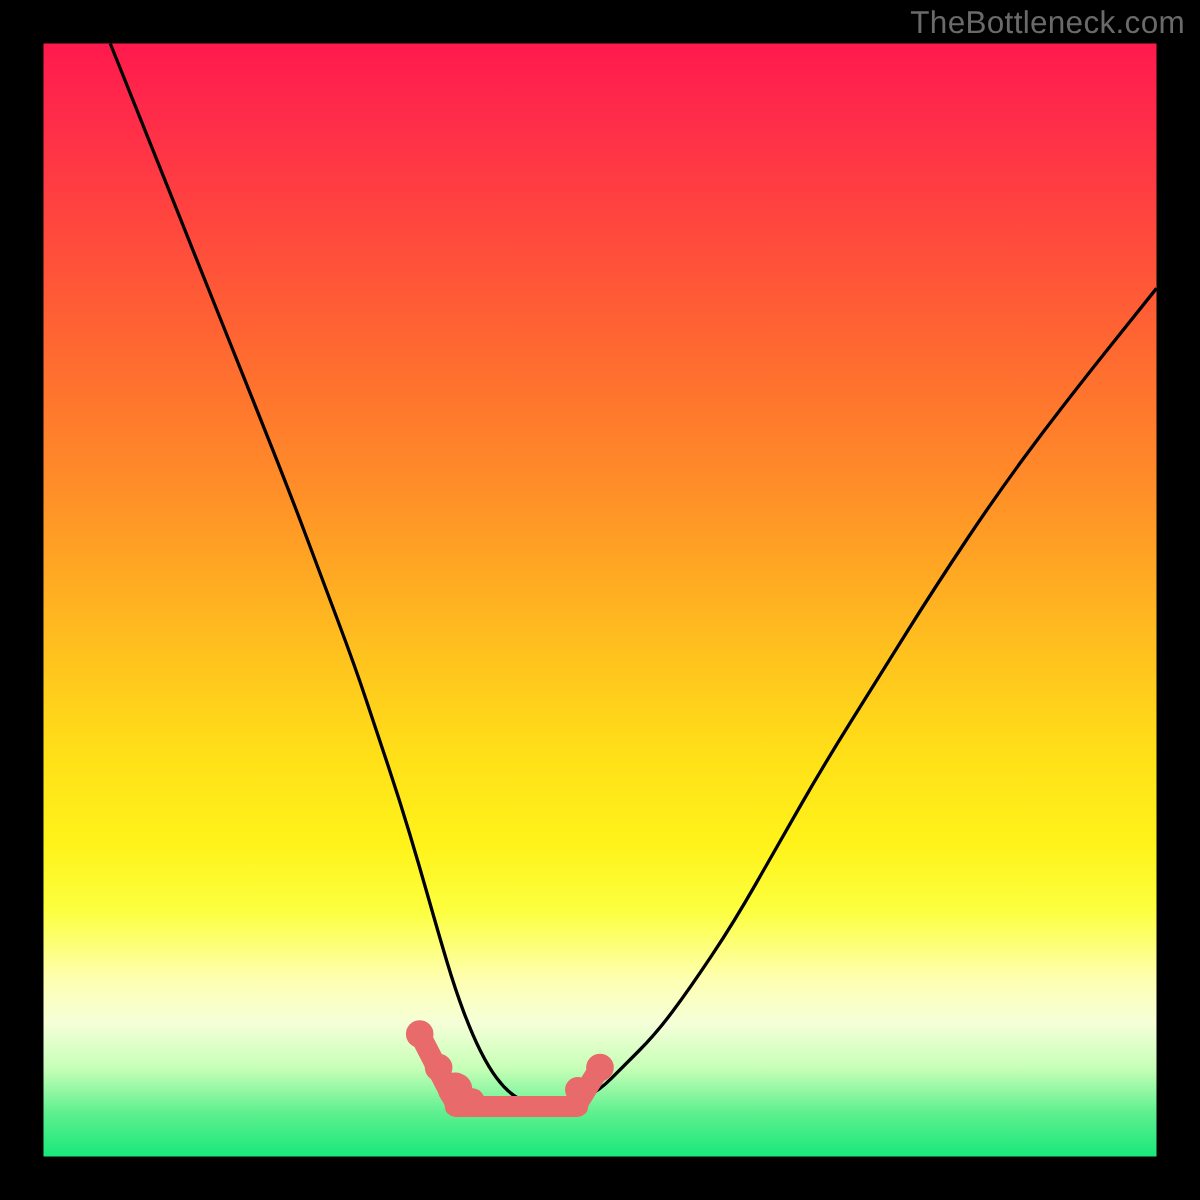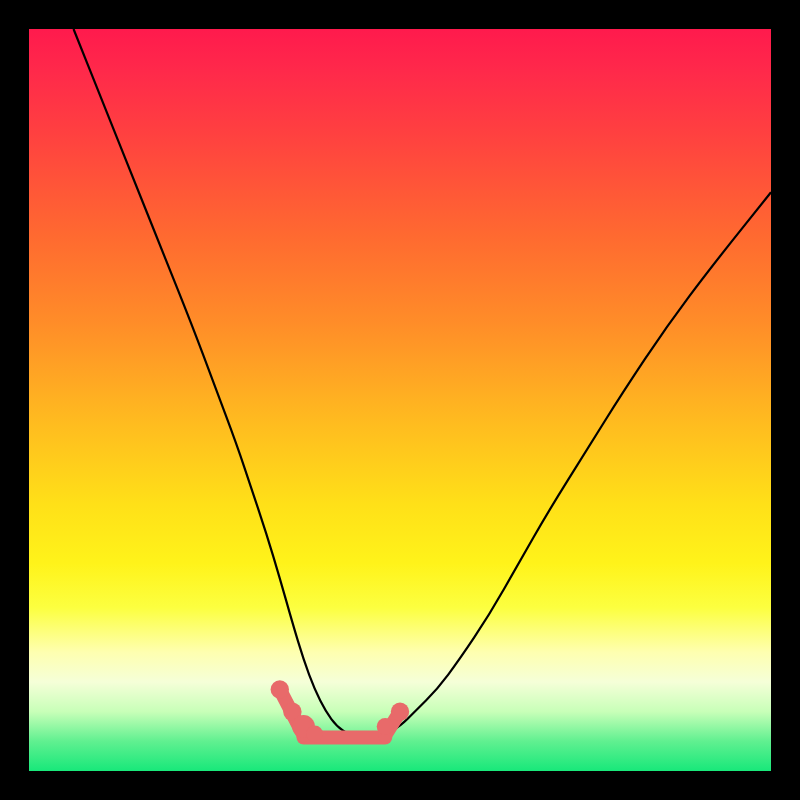--- a/index.html
+++ b/index.html
@@ -75,13 +75,14 @@
           <line x1="356.15999999999997" y1="706.384" x2="371" y2="682.64" stroke="#e86a6a" stroke-width="14" stroke-linecap="round"></line>
           <circle cx="250.79599999999996" cy="660.38" r="9.193999999999999" fill="#e86a6a"></circle>
           <circle cx="263.40999999999997" cy="682.64" r="9.193999999999999" fill="#e86a6a"></circle>
           <circle cx="274.54" cy="697.48" r="11.42" fill="#e86a6a"></circle>
           <circle cx="285.67" cy="704.9" r="8.452" fill="#e86a6a"></circle>
           <circle cx="356.15999999999997" cy="697.48" r="8.452" fill="#e86a6a"></circle>
           <circle cx="371" cy="682.64" r="9.193999999999999" fill="#e86a6a"></circle>
         </g>
     </svg>
   </div>
+  <div class="watermark">TheBottleneck.com</div>
 </div>
 
 </body></html>

